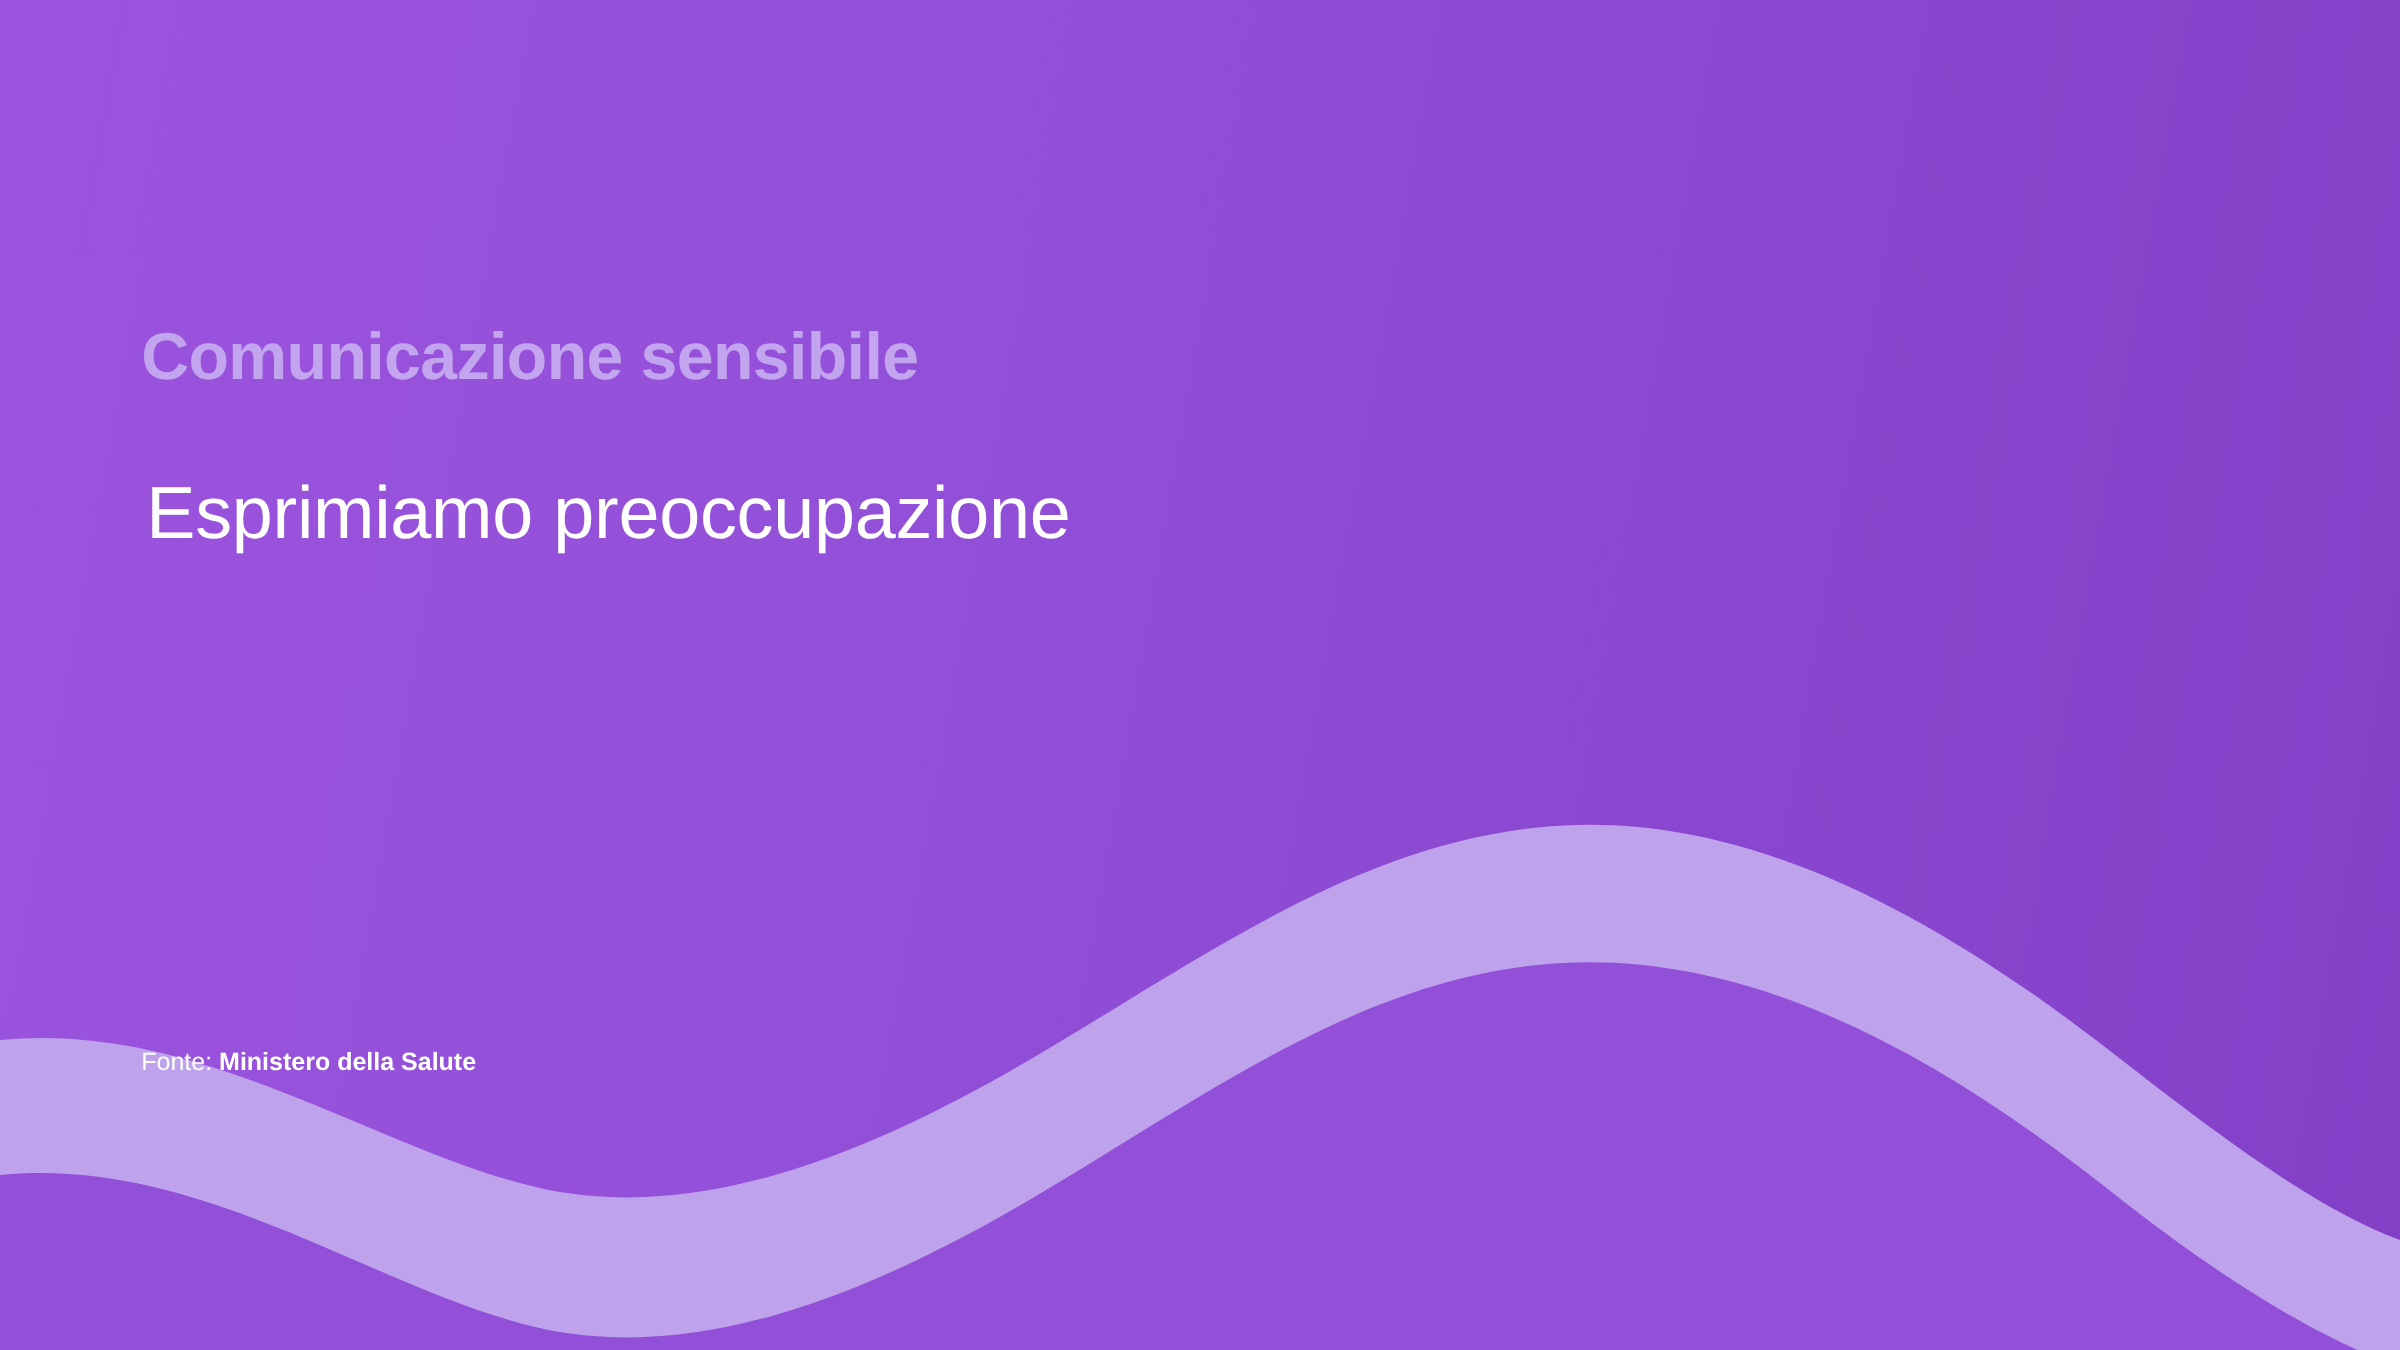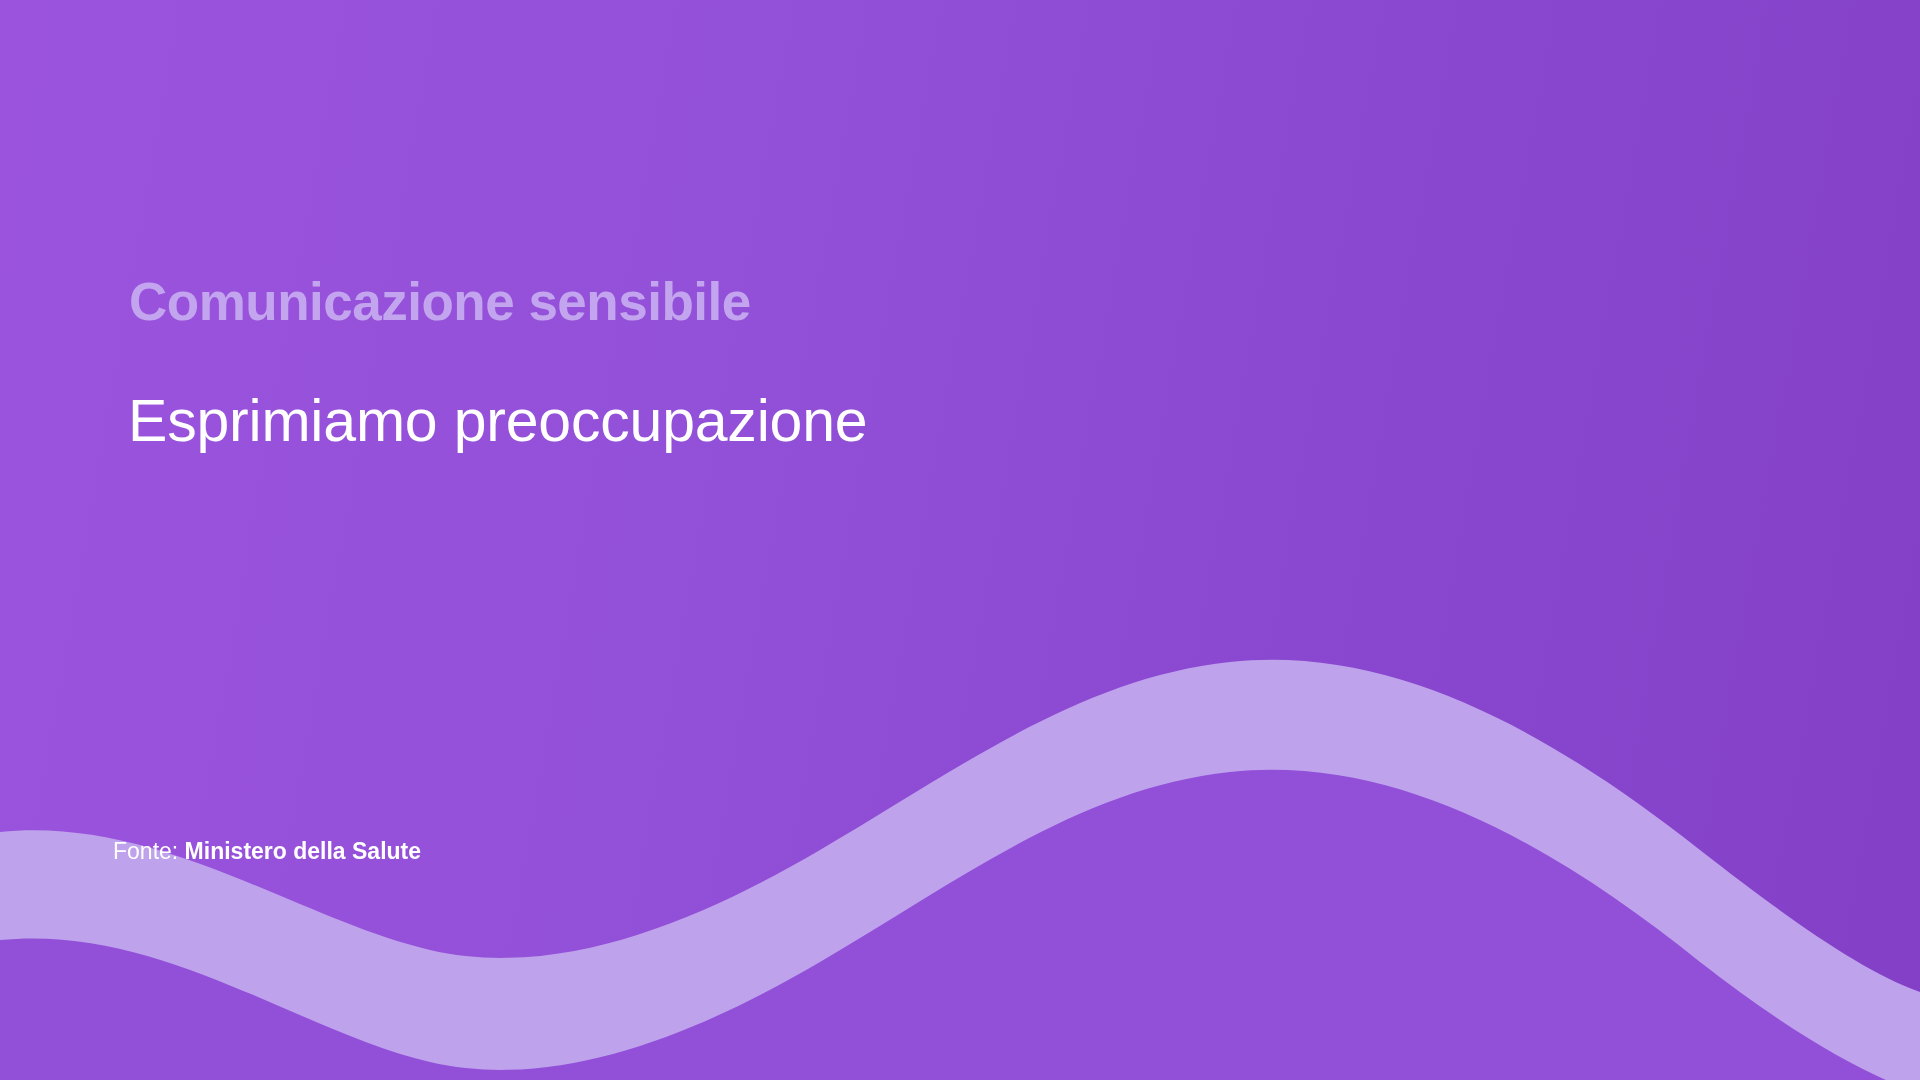--- a/index.html
+++ b/index.html
@@ -41,51 +41,51 @@
     position: absolute;
     left: 113px;
     top: 0;
     width: 1300px;
   }
 
   .eyebrow {
     position: absolute;
     top: 258px;
     left: 0;
-    margin: 16px;
+    margin: 0;
     font-size: 53px;
     font-weight: 700;
     letter-spacing: -0.5px;
     line-height: 1.05;
     color: #c3a4ee;
     white-space: nowrap;
   }
 
   .body-text {
     position: absolute;
     top: 368px;
     left: 0;
-    margin: 15px;
+    margin: 4px;
     font-size: 59px;
     font-weight: 400;
     line-height: 76px;
     letter-spacing: -0.2px;
     color: #ffffff;
   }
   .body-text .line {
     display: block;
     white-space: nowrap;
   }
 
   .source {
     position: absolute;
     top: 838px;
     left: 0;
     margin: 0;
-    font-size: 23px;
+    font-size: 20px;
     line-height: 1.2;
     color: #ffffff;
     white-space: nowrap;
   }
   .source .source-label {
     font-weight: 400;
   }
   .source .source-name {
     font-weight: 700;
   }

